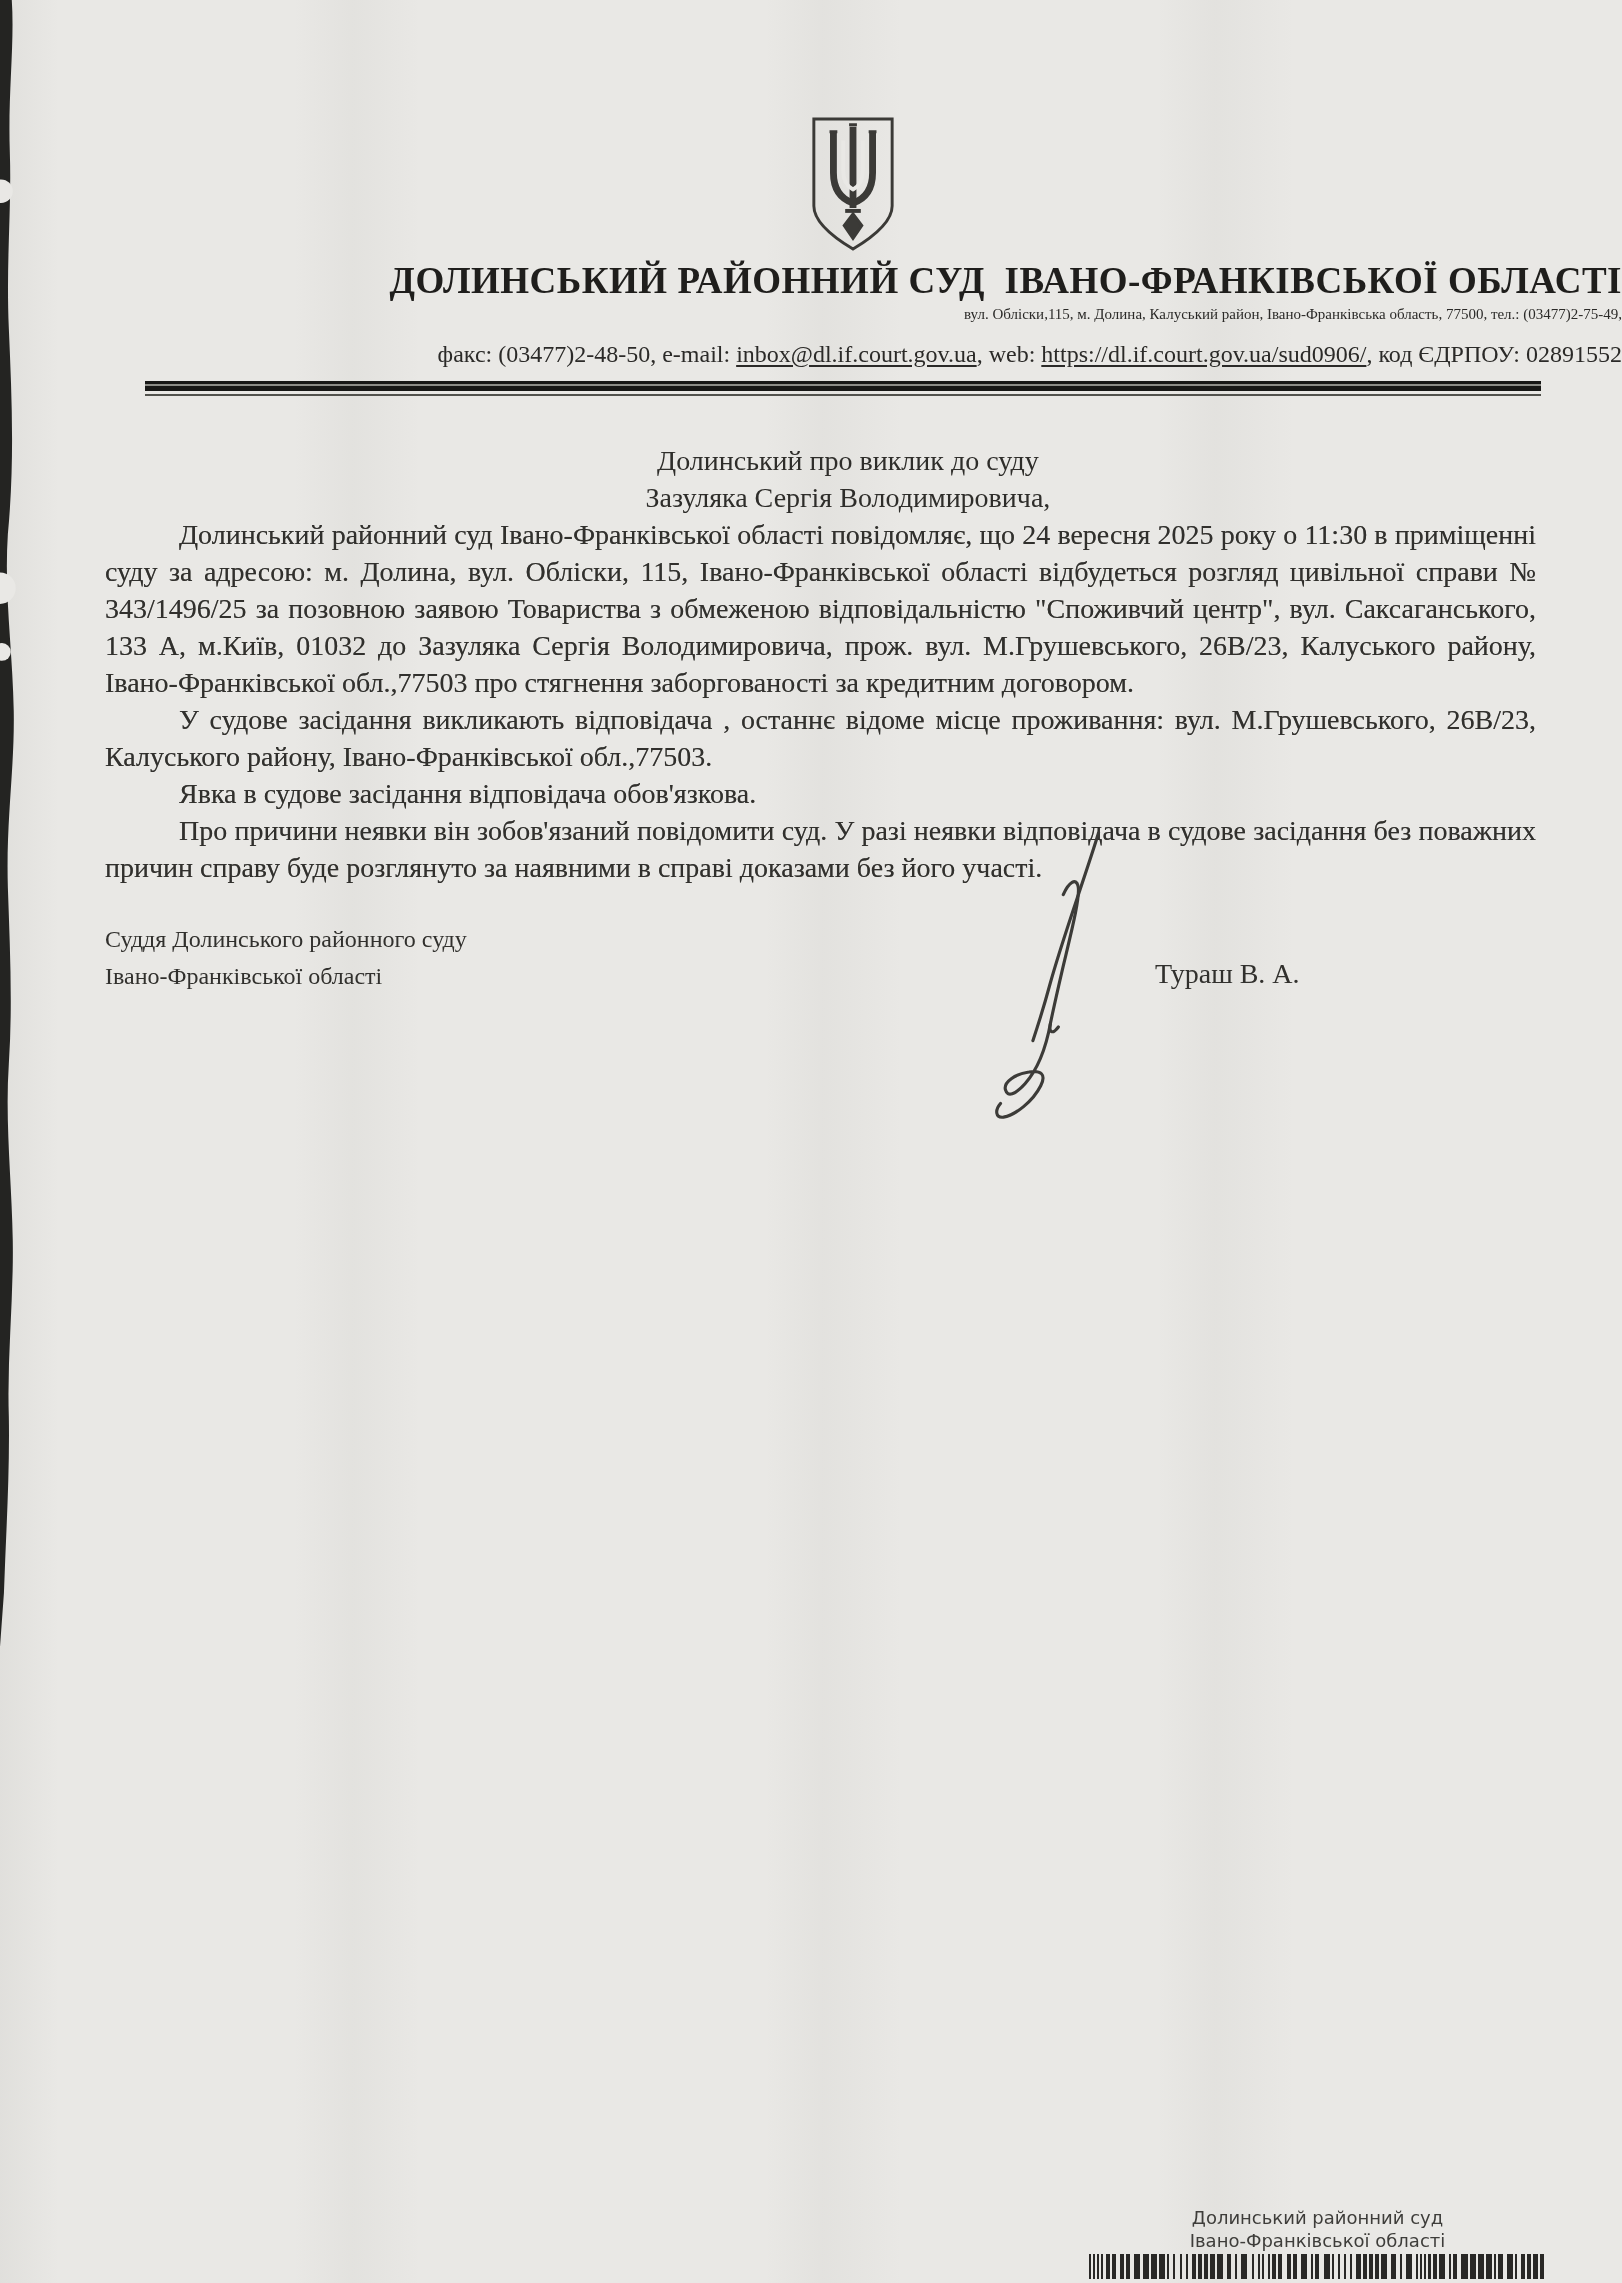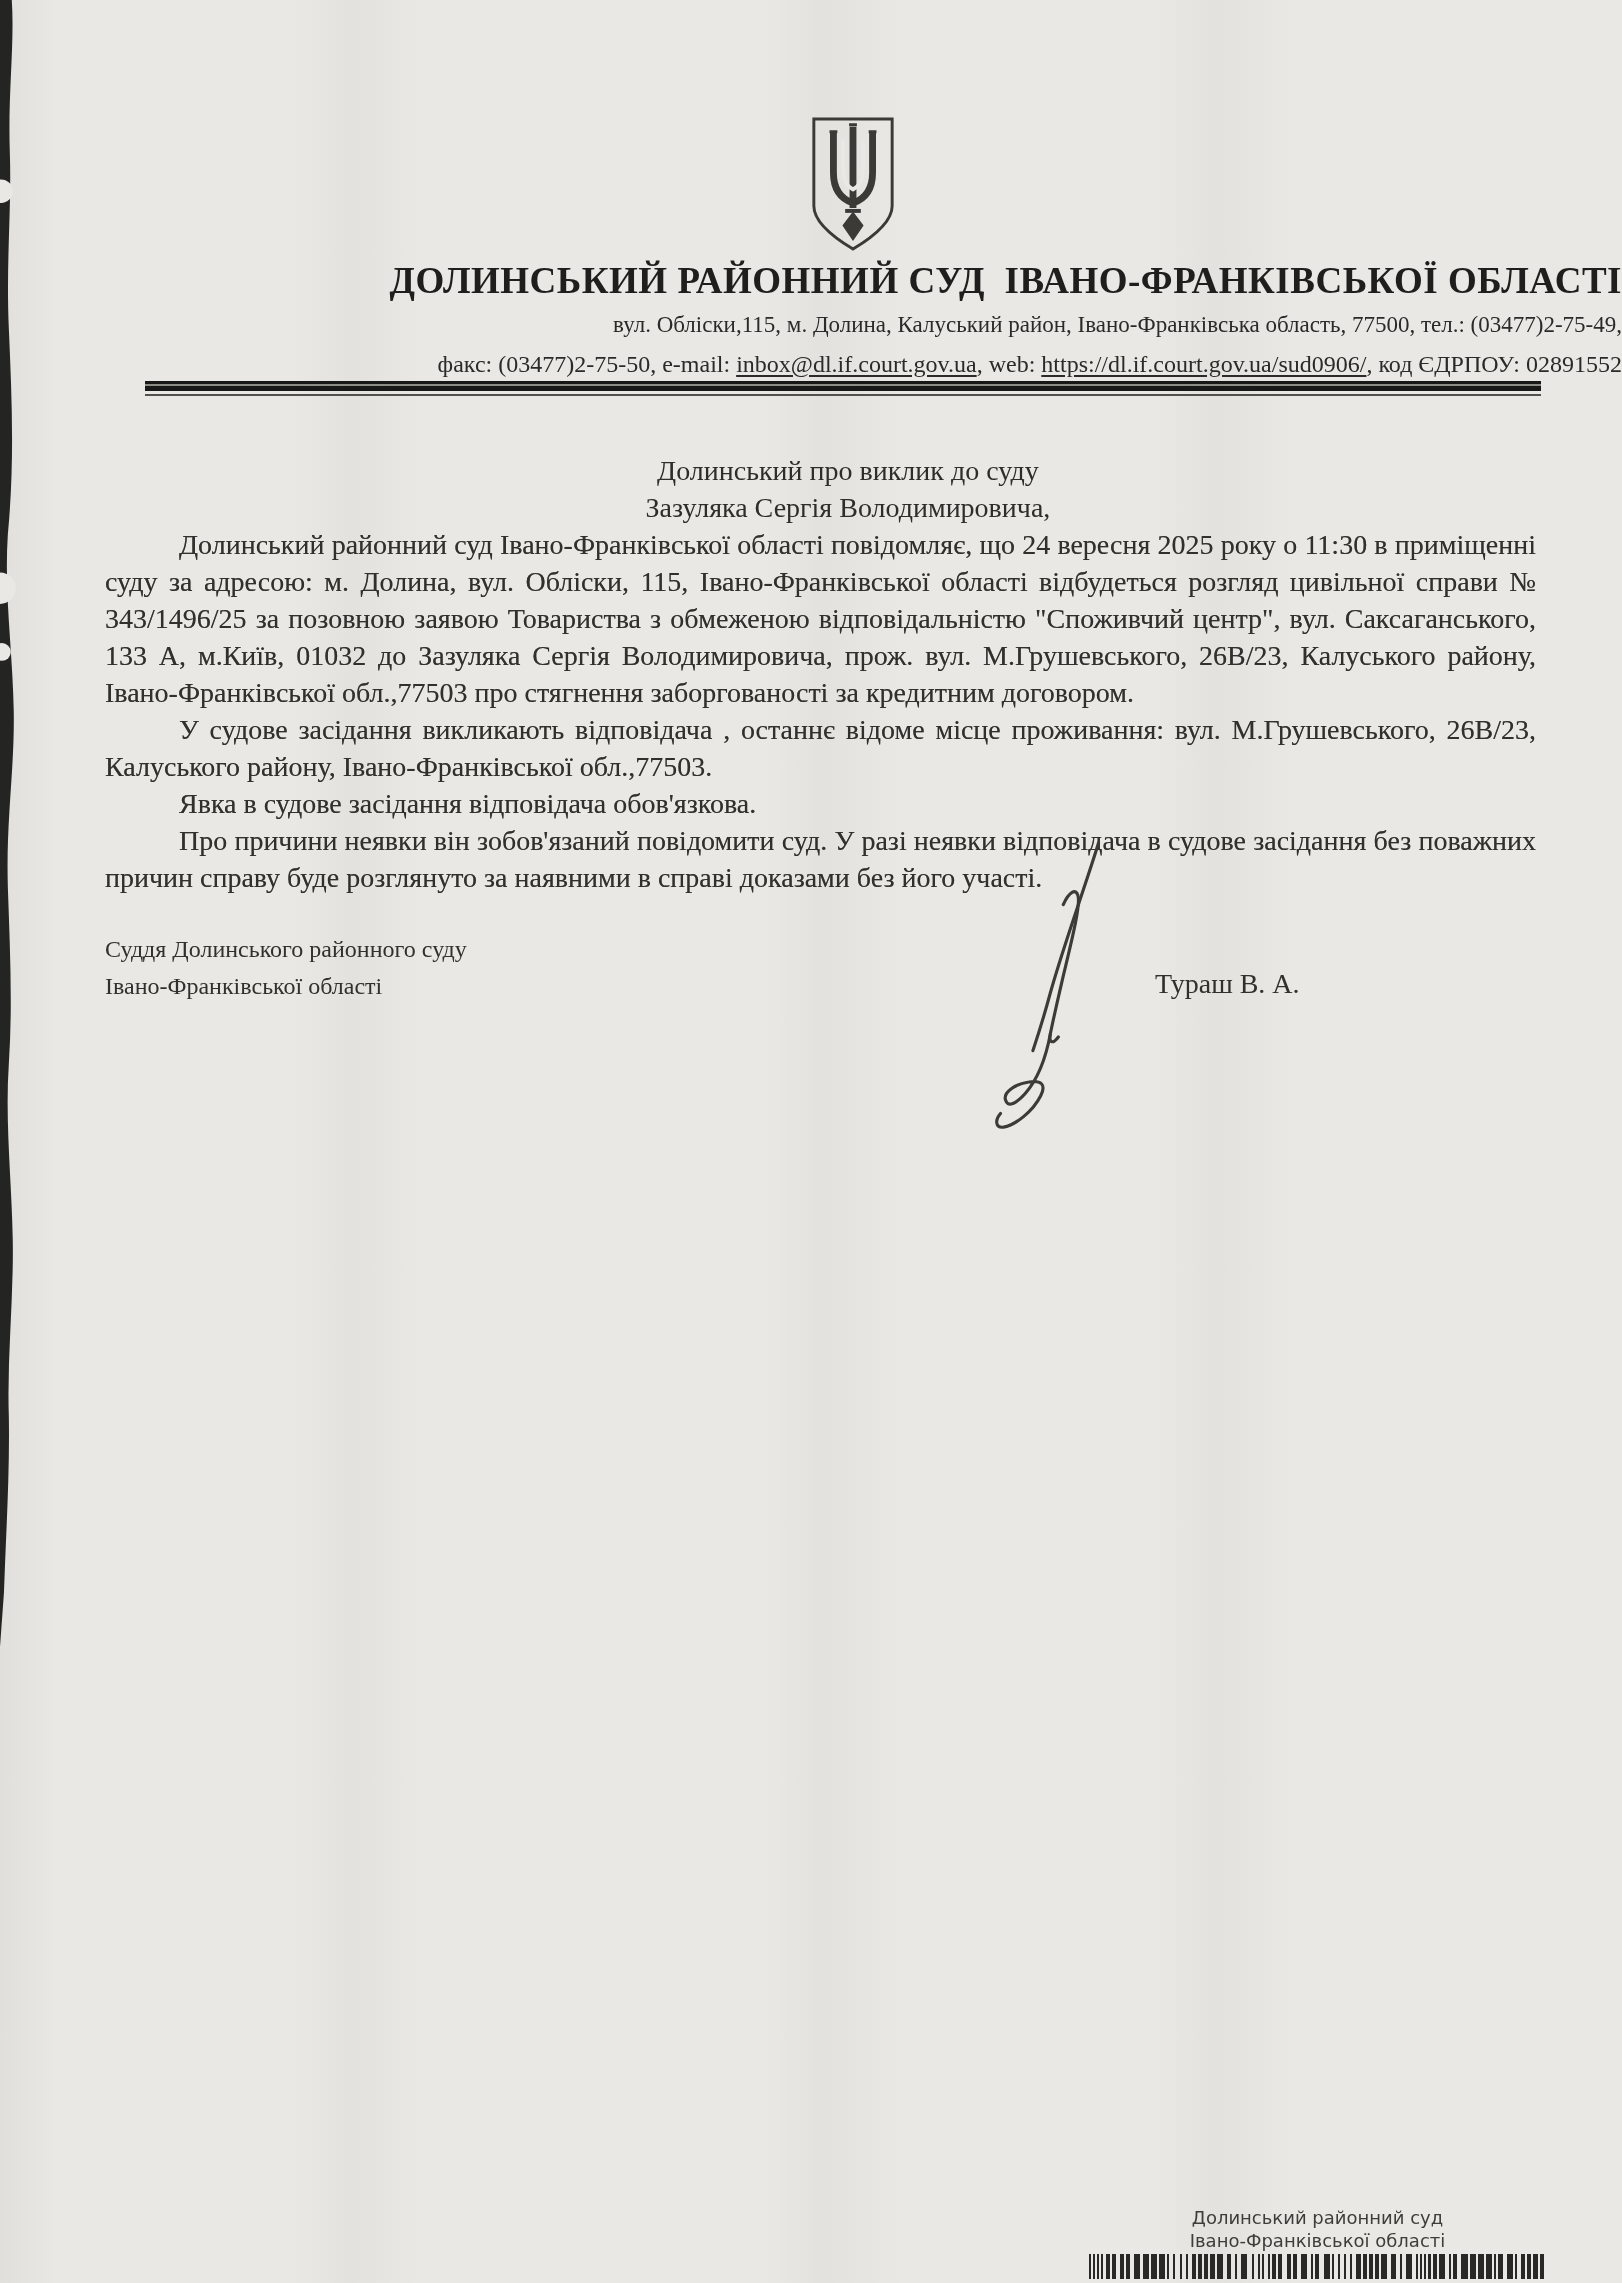--- a/index.html
+++ b/index.html
@@ -22,21 +22,21 @@
   .scan-edge{position:absolute;left:0;top:0;width:21.6px;height:1647px;}
 
   
   .letterhead{position:relative;}
   .head-center{margin-left:84px;text-align:right;}
   .emblem{display:block;margin:116px auto 0;width:92px;height:137px;}
   .court-name{
     margin:7.8px 0 0;font-size:37px;line-height:39px;font-weight:bold;
     letter-spacing:0.5px;color:#1f1e1c;white-space:pre;
   }
-  .addr{font-size:23px;line-height:29px;margin-top:10px;color:#2b2a28;}
+  .addr{font-size:15px;line-height:29px;margin-top:0;color:#2b2a28;}
   .addr2{font-size:24px;line-height:29px;margin-top:10.8px;color:#2b2a28;}
   .addr2 .lnk{text-decoration:underline;text-underline-offset:2.9px;color:inherit;}
   .rule-wrap{position:absolute;left:145px;top:265px;width:1396px;}
   .rule-thick{height:9.8px;background:linear-gradient(#181816 0 3.4px,#8d8d87 3.4px 4.9px,#181816 4.9px 9.8px);}
   .rule-thin{height:2px;margin-top:2.9px;background:#52524d;}
 
   
   .doc-body{position:relative;padding:0 86px 0 105px;}
   .doc-title{
     text-align:center;font-size:28px;line-height:37px;margin:0;
@@ -91,21 +91,21 @@
         </g>
         <path d="M37,25 V56 Q37,70 47,75 Q57,70 57,56 V25" fill="none" stroke="#e9e8e5" stroke-width="4"></path>
         <g stroke="#3b3a37" stroke-width="3" fill="#3b3a37">
           <path d="M23,16 H31 M43,9 H51 M63,16 H71" fill="none"></path>
           <path d="M39,97 H55" fill="none" stroke-width="4"></path>
           <path d="M47,100 L56,112 L47,125 L38,112 Z"></path>
         </g>
       </svg>
       <h1 class="court-name">ДОЛИНСЬКИЙ РАЙОННИЙ СУД  ІВАНО-ФРАНКІВСЬКОЇ ОБЛАСТІ</h1>
       <div class="addr">вул. Обліски,115, м. Долина, Калуський район, Івано-Франківська область, 77500, тел.: (03477)2-75-49,</div>
-      <div class="addr2"><span>факс: (03477)2-75-50, e-mail: </span><span class="lnk">inbox@dl.if.court.gov.ua</span><span>, web: </span><span class="lnk">https://dl.if.court.gov.ua/sud0906/</span><span>, код ЄДРПОУ:  02891552</span></div>
+      <div class="addr2"><span>факс: (03477)2-48-50, e-mail: </span><span class="lnk">inbox@dl.if.court.gov.ua</span><span>, web: </span><span class="lnk">https://dl.if.court.gov.ua/sud0906/</span><span>, код ЄДРПОУ:  02891552</span></div>
     </div>
     <div class="rule-wrap">
       <div class="rule-thick"></div>
       <div class="rule-thin"></div>
     </div>
   </header>
 
   <main class="doc-body">
     <p class="doc-title">Долинський про виклик до суду</p>
     <p class="doc-title">Зазуляка Сергія Володимировича,</p>

